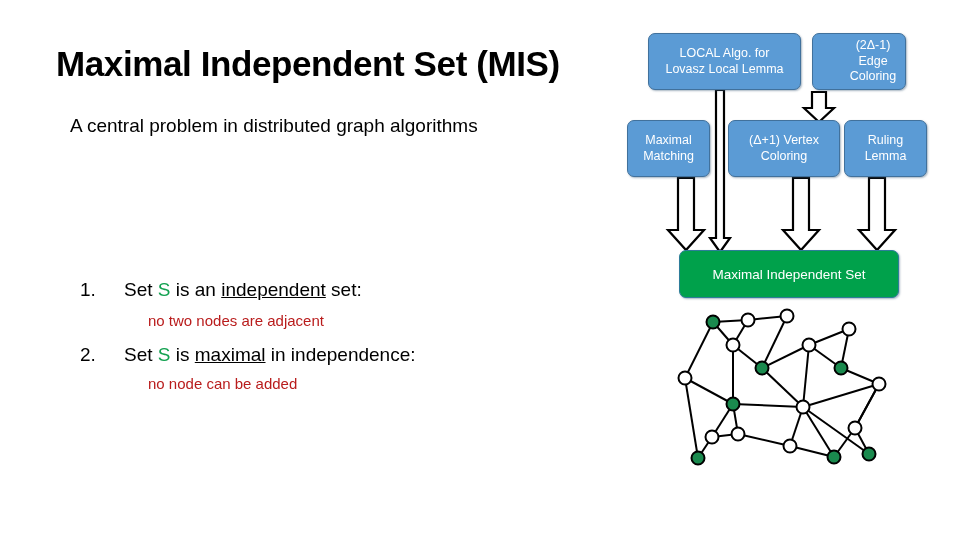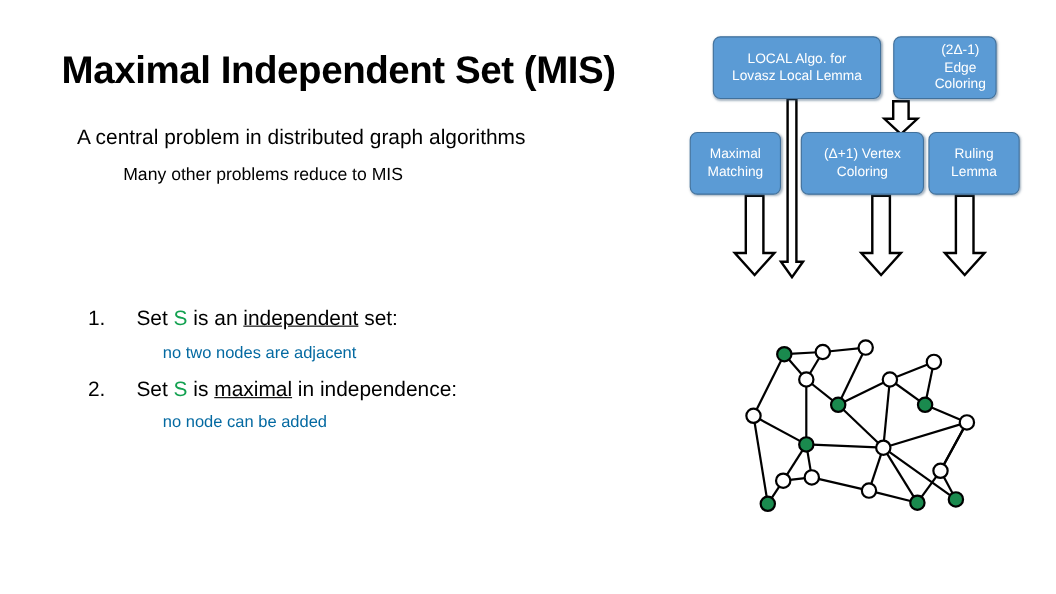--- a/index.html
+++ b/index.html
@@ -83,21 +83,21 @@
     width: 44px;
   }
   .item .u { text-decoration: underline; }
 
   .subitem {
     position: absolute;
     left: 148px;
     font-size: 15px;
     line-height: 1.2;
     white-space: nowrap;
-    color: #0369a1;
+    color: #b91c1c;
   }
   .sub-1 { top: 312px; }
   .sub-2 { top: 375px; }
 
   .s-green { color: #12a150; font-weight: 500; }
 
   
   .box {
     position: absolute;
     background: #5b9bd5;
@@ -153,21 +153,20 @@
 </style>
 </head>
 <body>
 
 <div class="slide">
 
   <div class="title">Maximal Independent Set (MIS)</div>
 
   <div class="lead">A central problem in distributed graph algorithms</div>
 
-  <div class="sublead">Many other problems reduce to MIS</div>
 
 
   <div class="item item-1">
     <span class="num">1.</span><span>Set </span><span class="s-green">S</span><span> is an </span><span class="u">independent</span><span> set:</span>
   </div>
   <div class="subitem sub-1">no two nodes are adjacent</div>
 
   <div class="item item-2">
     <span class="num">2.</span><span>Set </span><span class="s-green">S</span><span> is </span><span class="u">maximal</span><span> in independence:</span>
   </div>
@@ -224,20 +223,23 @@
     </div>
   </div>
 
   <div class="box box-ruling">
     <div>
       <span>Ruling</span><br>
       <span>Lemma</span>
     </div>
   </div>
 
+  <div class="box-mis">
+    <span>Maximal Independent Set</span>
+  </div>
 
   <svg class="graph-svg" id="graph-svg" viewBox="0 0 240 180">
       <g>
         <line x1="53" y1="22" x2="88" y2="20" stroke="#000000" stroke-width="2"></line>
         <line x1="88" y1="20" x2="127" y2="16" stroke="#000000" stroke-width="2"></line>
         <line x1="53" y1="22" x2="73" y2="45" stroke="#000000" stroke-width="2"></line>
         <line x1="73" y1="45" x2="88" y2="20" stroke="#000000" stroke-width="2"></line>
         <line x1="73" y1="45" x2="102" y2="68" stroke="#000000" stroke-width="2"></line>
         <line x1="127" y1="16" x2="102" y2="68" stroke="#000000" stroke-width="2"></line>
         <line x1="53" y1="22" x2="25" y2="78" stroke="#000000" stroke-width="2"></line>

